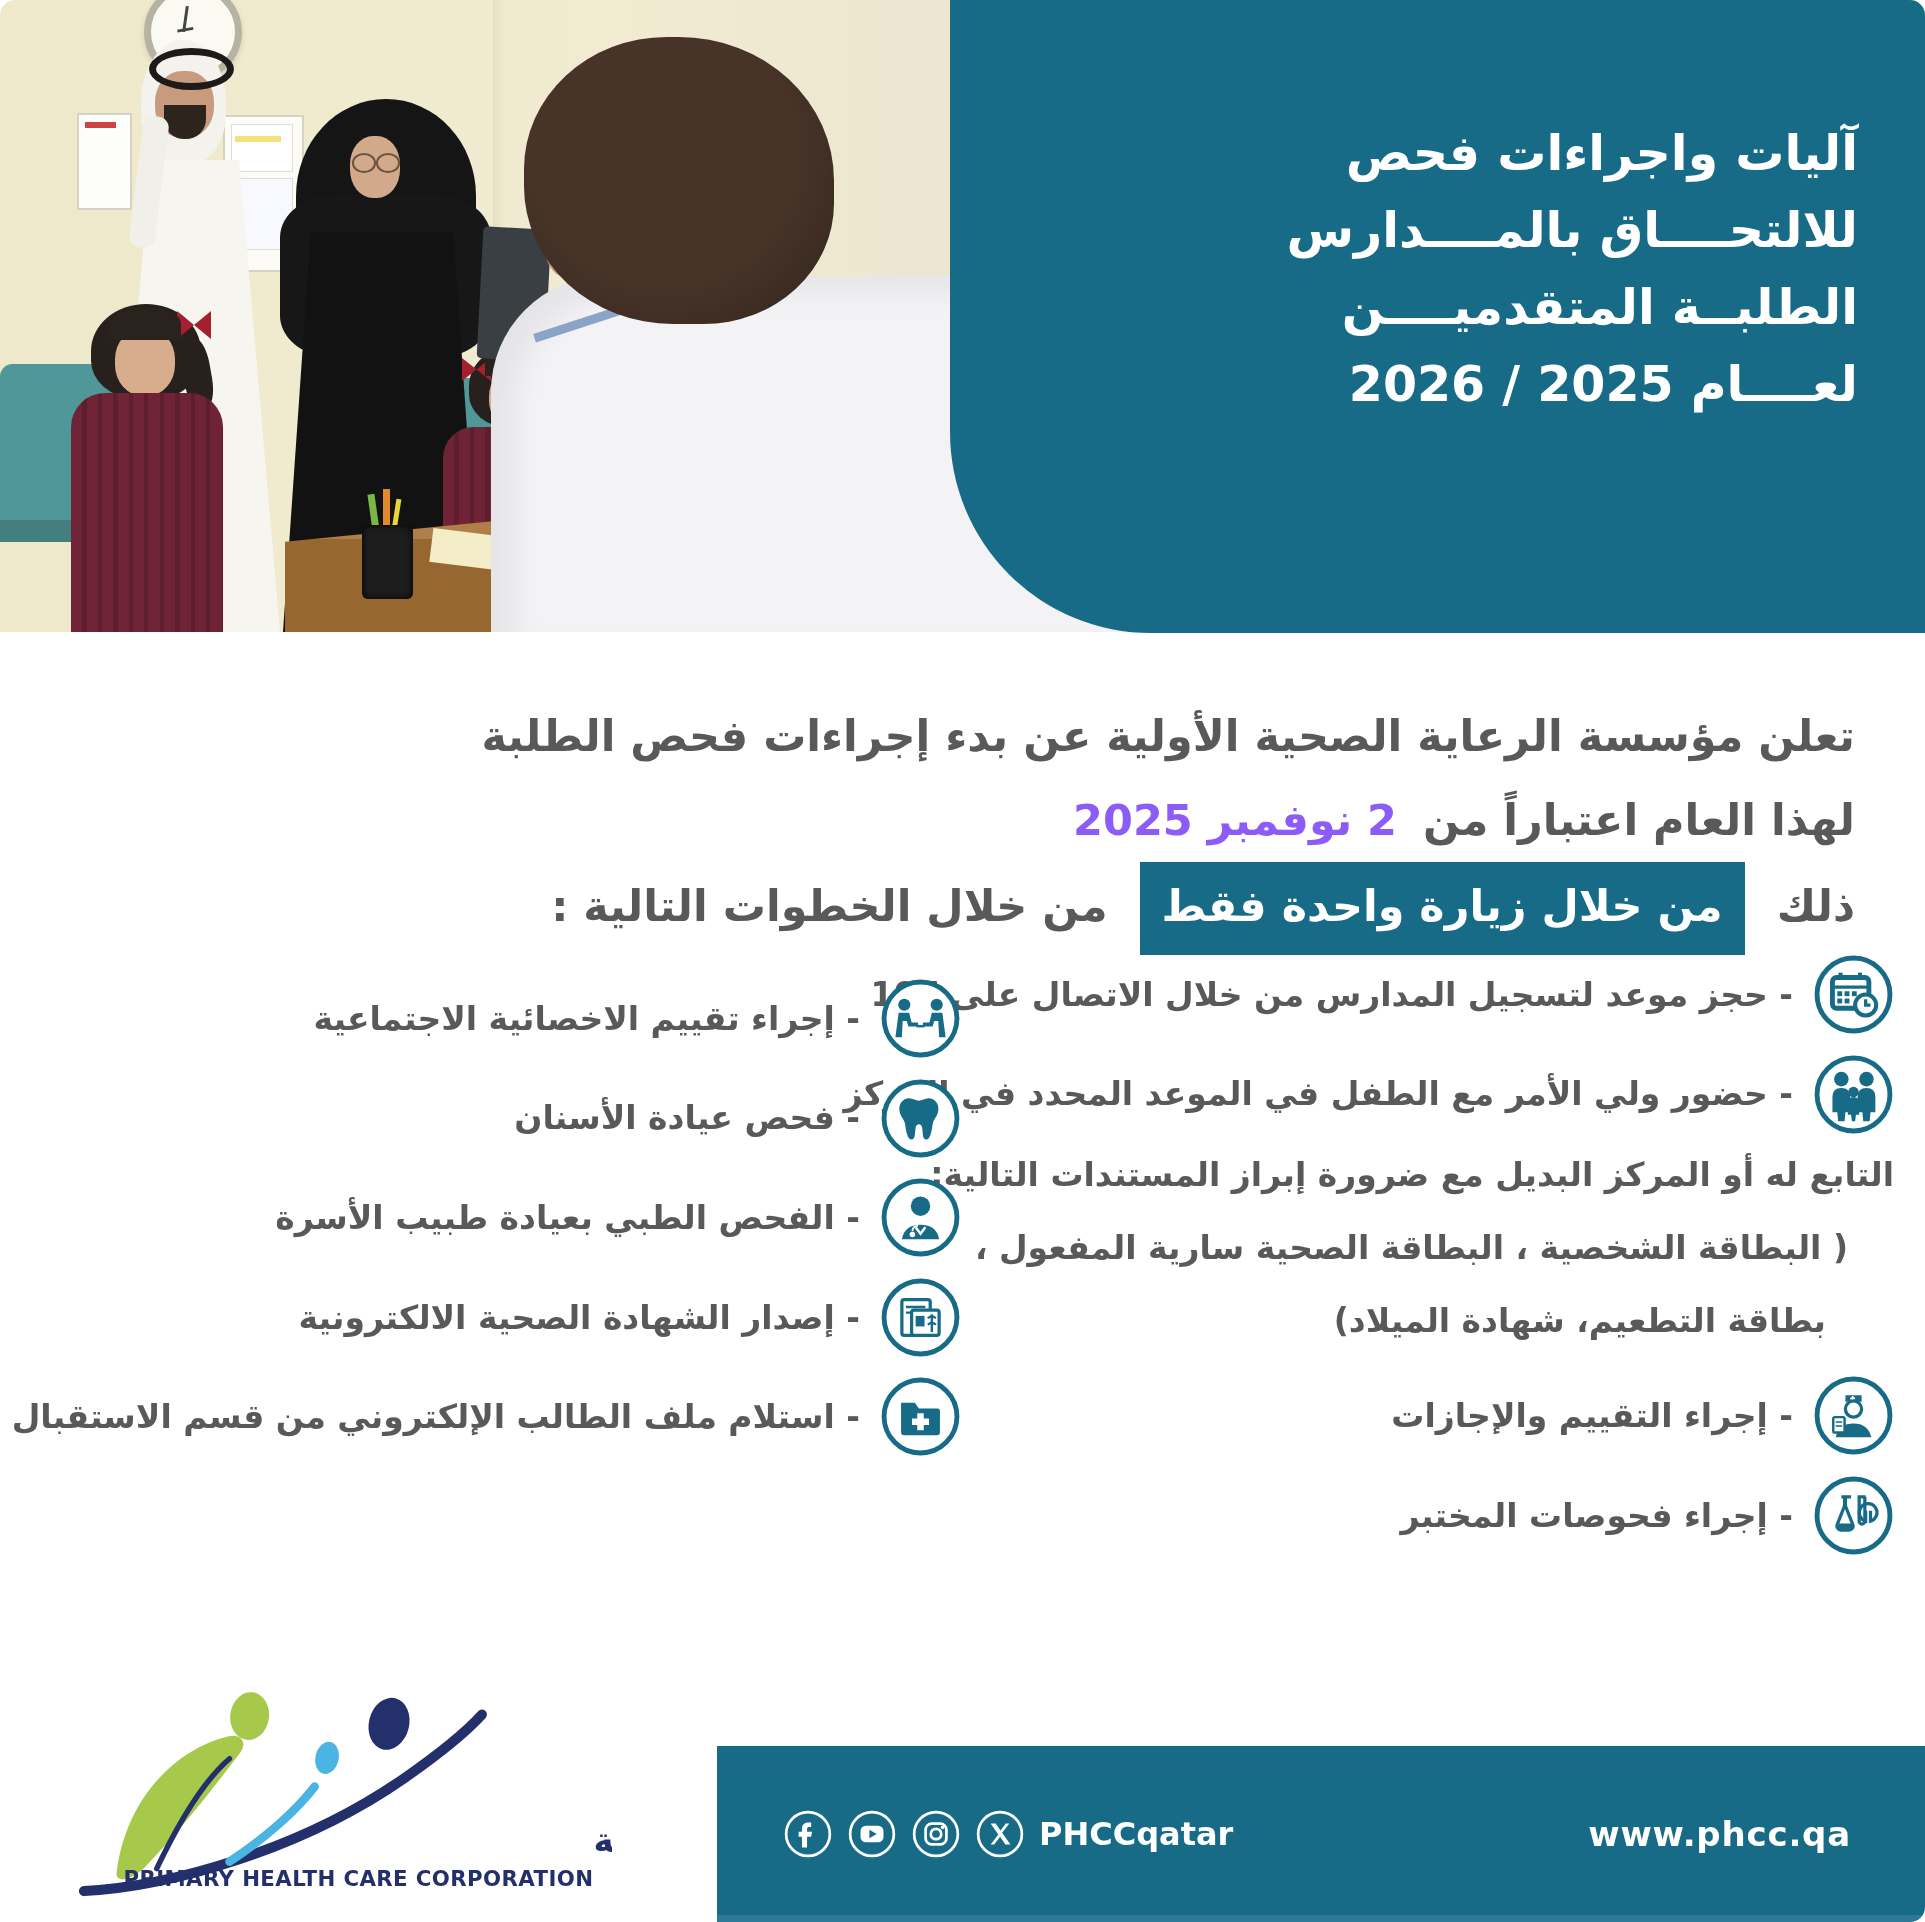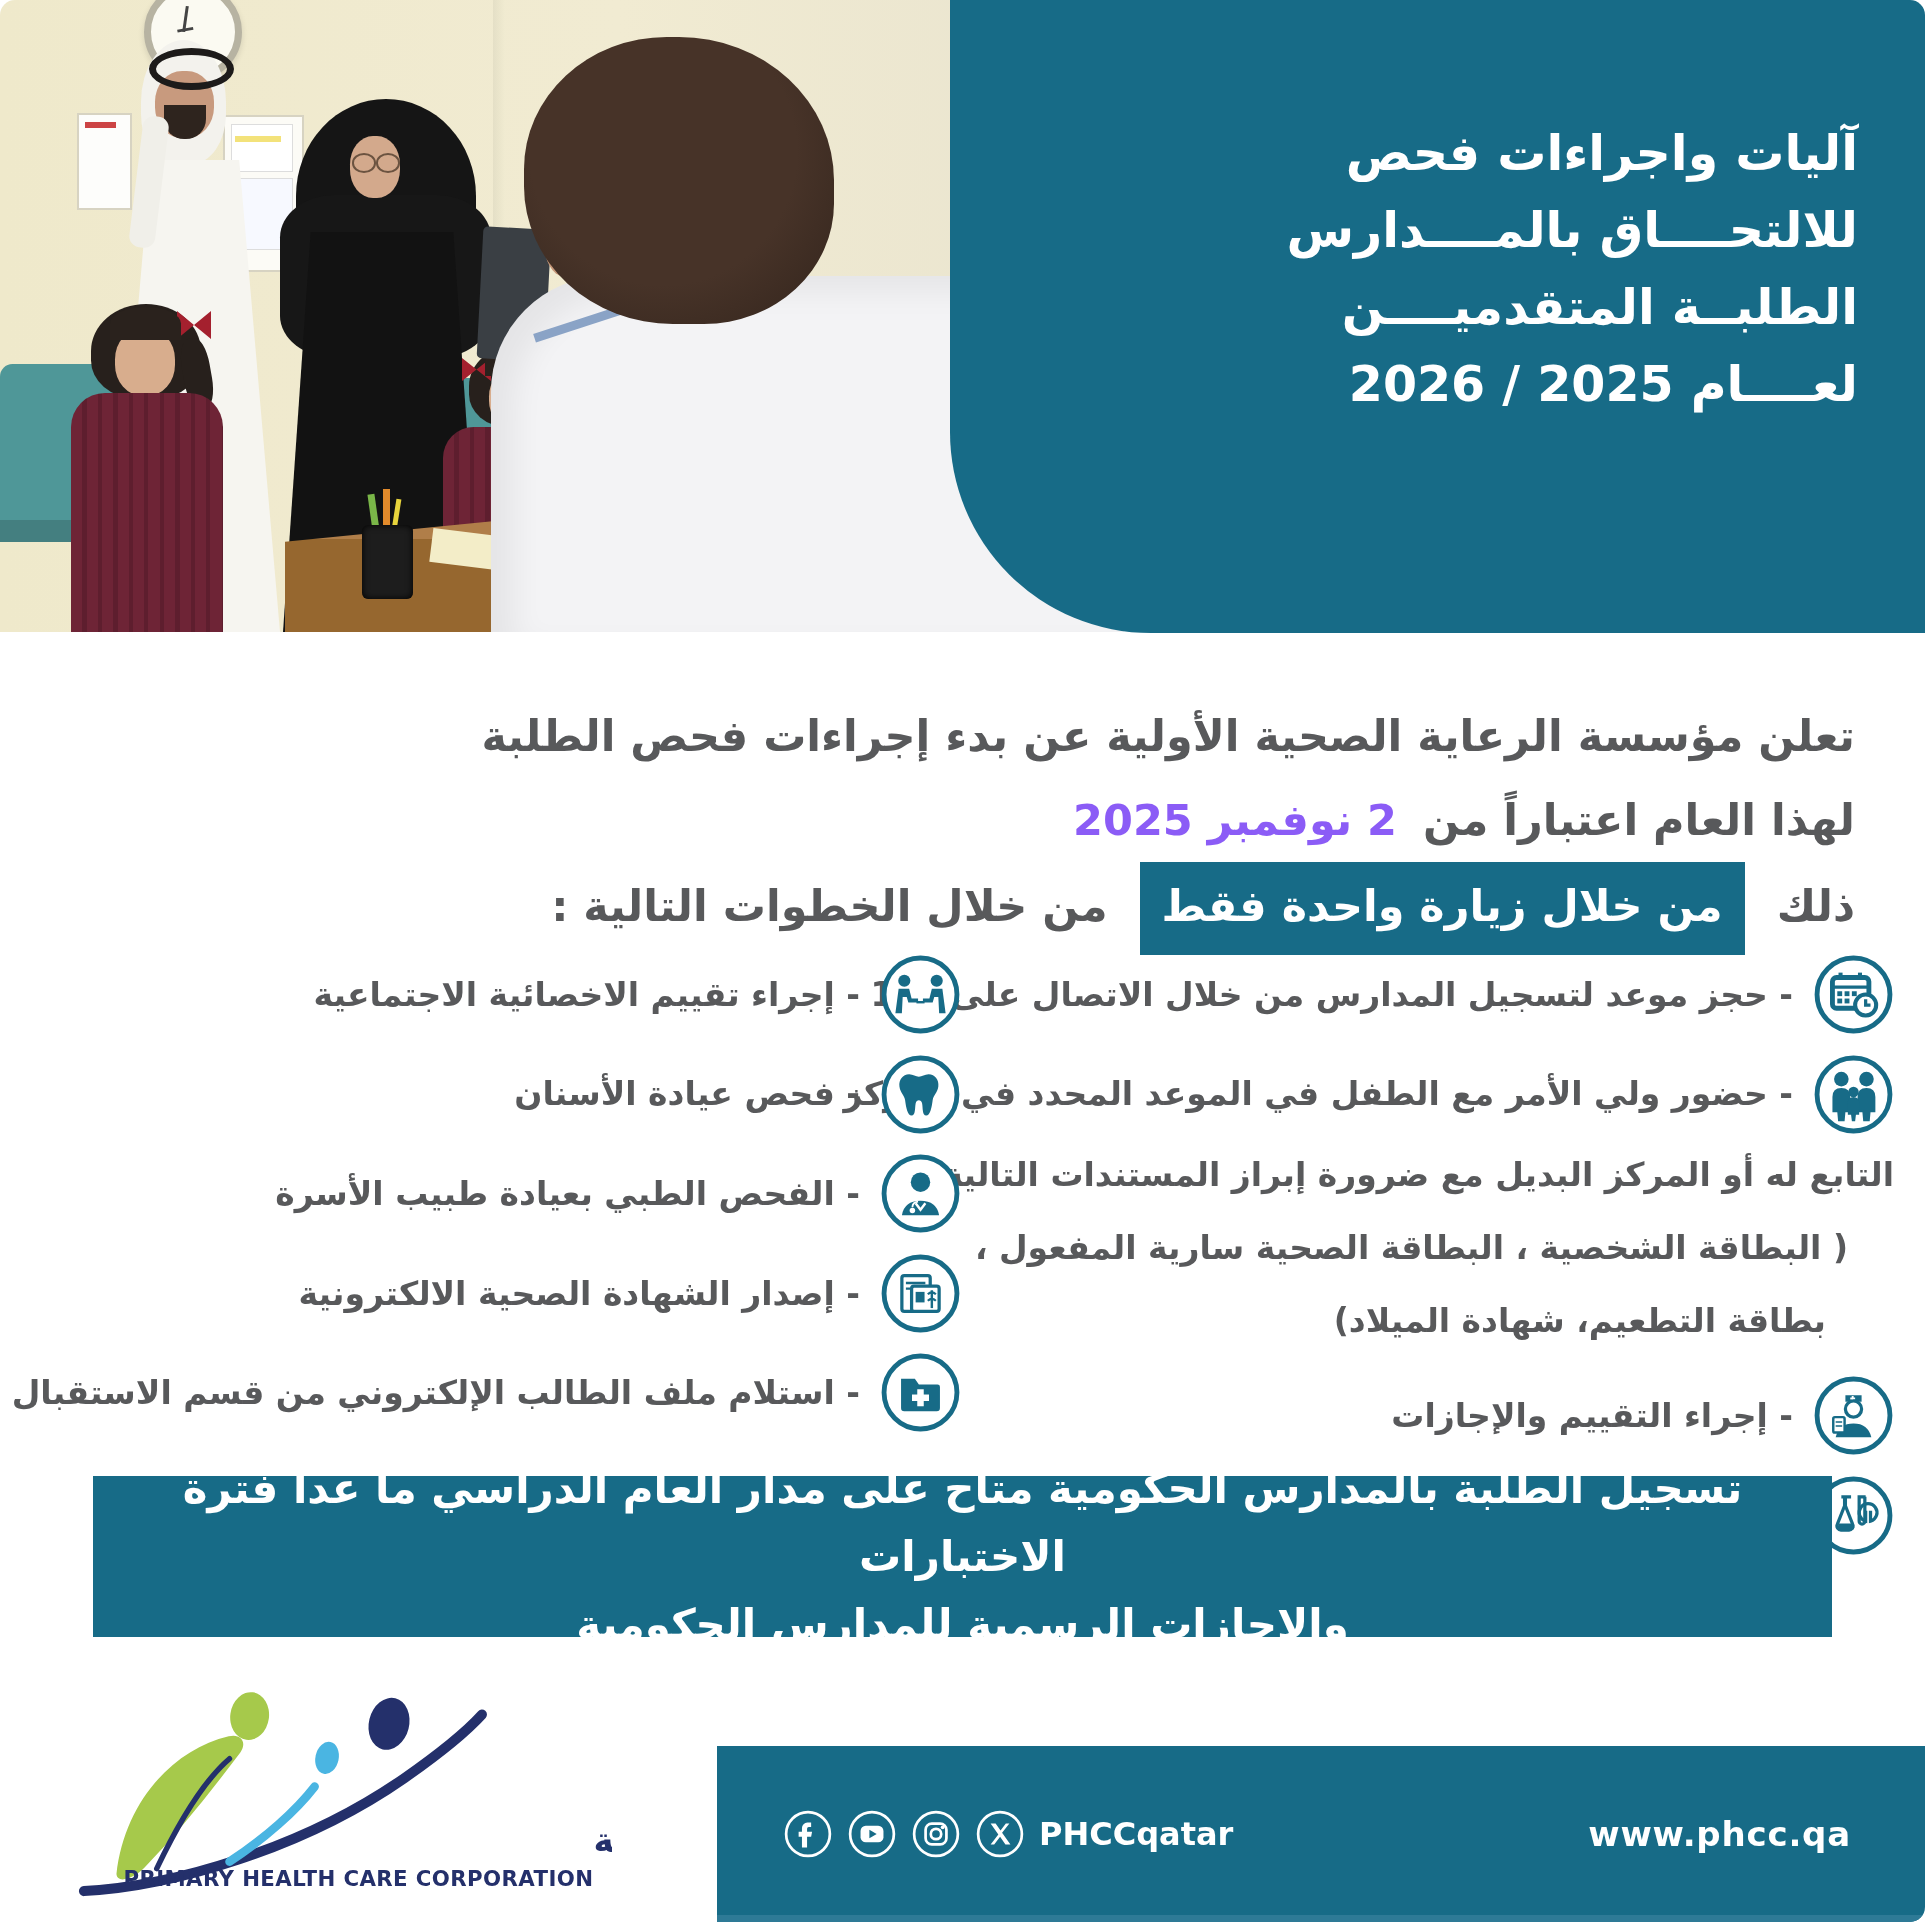--- a/index.html
+++ b/index.html
@@ -21,21 +21,21 @@
   .intro{position:absolute;top:694px;right:70px;width:1781px;direction:rtl;text-align:right;
          color:#58595b;font-weight:bold;font-size:43px;line-height:84px;}
   .intro .iline{white-space:nowrap;}
   .intro .date{color:#8b5cf6;margin-right:11px;}
   .intro .hl{background:#176b87;color:#ffffff;display:inline-block;padding:1.5px 22px 7.7px 22px;
              margin:0 17px;}
 
   
   .col{position:absolute;direction:rtl;color:#58595b;font-weight:bold;font-size:33px;}
   .col-right{top:954px;right:31px;width:922px;}
-  .col-left{top:954px;left:94px;width:867px;}
+  .col-left{top:978px;left:94px;width:867px;}
   .step{display:flex;align-items:center;gap:20px;margin-bottom:18.6px;}
   .step-text{white-space:nowrap;line-height:1.25;}
   .sicon{flex:0 0 81px;width:81px;height:81px;}
   .sicon svg{width:100%;height:100%;display:block;}
   .step.multi{display:block;}
   .step.multi .first-row{display:flex;align-items:center;gap:20px;margin-bottom:3.1px;}
   .cont{line-height:73px;white-space:nowrap;}
   .cont.ind1{padding-right:46px;}
   .cont.ind2{padding-right:68px;}
 
@@ -285,24 +285,20 @@
             <circle cx="50" cy="50" r="45" fill="#fff" stroke="#176b87" stroke-width="6"></circle>
           <path d="M26,33 h17 l5,7 h23 a3 3 0 0 1 3 3 v26 a4 4 0 0 1 -4 4 h-40 a4 4 0 0 1 -4 -4 z" fill="#176b87"></path>
           <rect x="46" y="46" width="8" height="21" fill="#fff"></rect>
           <rect x="39.5" y="52.5" width="21" height="8" fill="#fff"></rect>
           </svg>
       </span>
       <span class="step-text">- استلام ملف الطالب الإلكتروني من قسم الاستقبال .</span>
     </div>
   </div>
 
-  <div class="banner">
-    <div>تسجيل الطلبة بالمدارس الحكومية متاح على مدار العام الدراسي ما عدا فترة الاختبارات</div>
-    <div>والإجازات الرسمية للمدارس الحكومية</div>
-  </div>
 
   <div class="logo">
     <svg viewBox="0 0 700 290">
       <path d="M18,262 C130,256 300,208 432,116 C472,88 512,56 532,34" fill="none" stroke="#24306b" stroke-width="13" stroke-linecap="round"></path>
       <path d="M60,240 C70,150 130,80 205,62 C221,58 229,70 220,83 C180,136 140,186 96,232 C82,246 61,253 60,240 Z" fill="#a6c94b"></path>
       <ellipse cx="232" cy="36" rx="25" ry="31" fill="#a6c94b" transform="rotate(8 232 36)"></ellipse>
       <path d="M112,233 C142,170 172,120 206,91" stroke="#24306b" stroke-width="7" fill="none" stroke-linecap="round"></path>
       <path d="M206,224 C252,194 292,158 316,127" stroke="#4ab5e2" stroke-width="11" fill="none" stroke-linecap="round"></path>
       <ellipse cx="332" cy="90" rx="15" ry="21" fill="#4ab5e2" transform="rotate(12 332 90)"></ellipse>
       <ellipse cx="412" cy="46" rx="26" ry="34" fill="#24306b" transform="rotate(14 412 46)"></ellipse>

